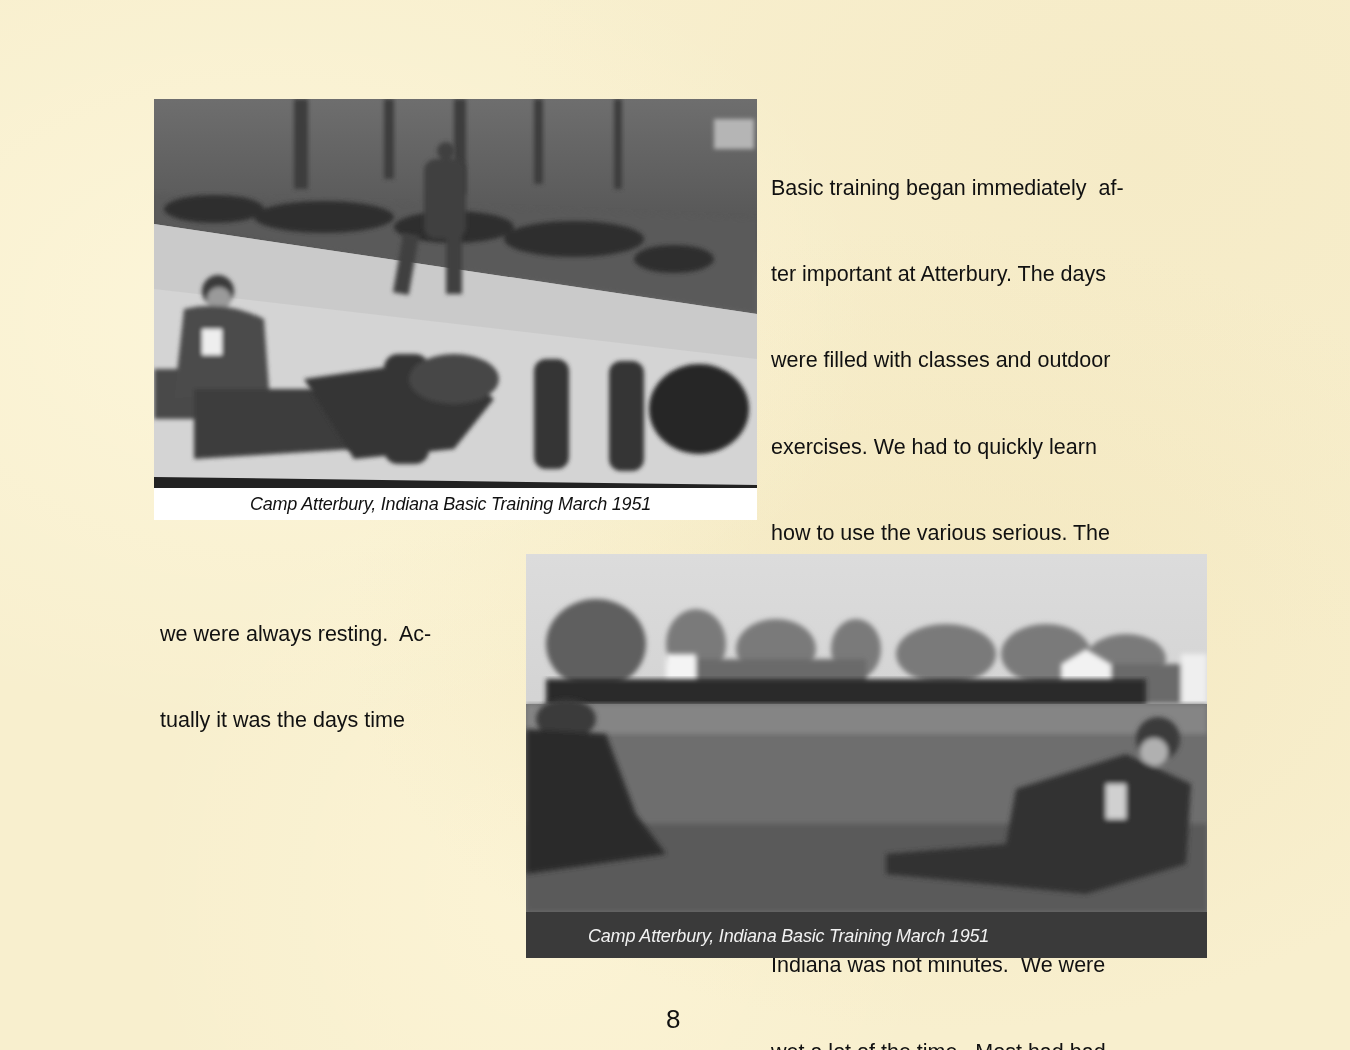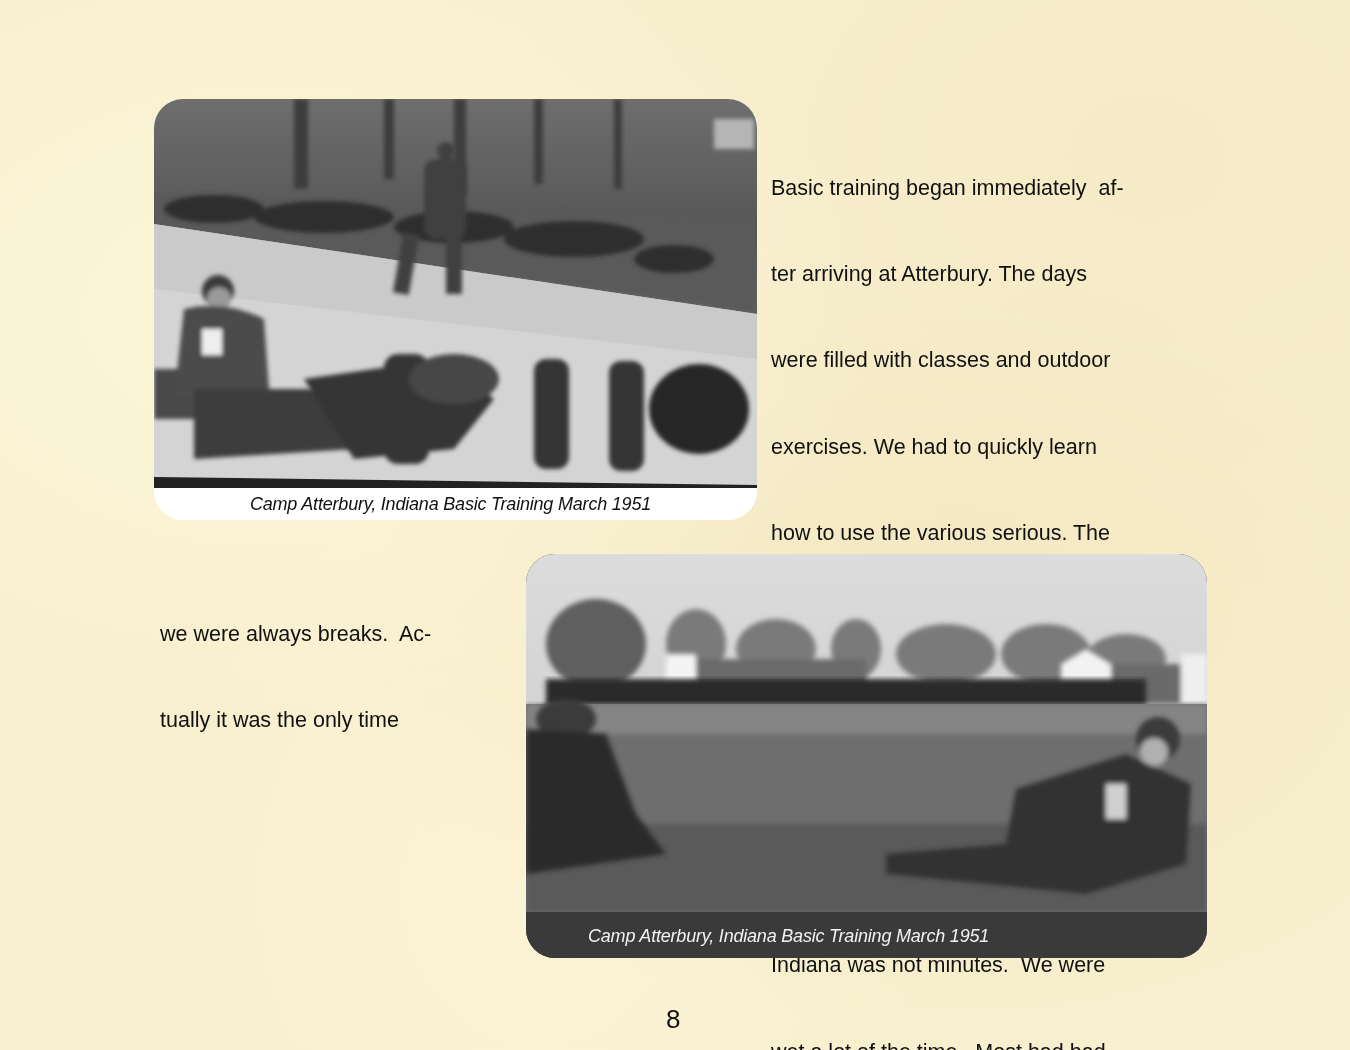--- a/index.html
+++ b/index.html
@@ -7,21 +7,21 @@
     width:1350px; height:1050px; position:relative; overflow:hidden;
     background-color:#f8efce;
     background-image:
       radial-gradient(ellipse at 20% 30%, rgba(255,250,225,0.6) 0%, rgba(255,250,225,0) 40%),
       radial-gradient(ellipse at 70% 60%, rgba(240,226,180,0.5) 0%, rgba(240,226,180,0) 45%),
       radial-gradient(ellipse at 40% 85%, rgba(255,248,220,0.5) 0%, rgba(255,248,220,0) 35%),
       radial-gradient(ellipse at 85% 15%, rgba(242,230,190,0.45) 0%, rgba(242,230,190,0) 40%);
     font-family:"Liberation Sans", sans-serif;
     color:#111;
   }
-  .photo { position:absolute; overflow:hidden;border-radius:29px; }
+  .photo { position:absolute; overflow:hidden; }
   .photo svg { display:block; }
   .caption-strip {
     position:absolute; left:0; right:0; bottom:0;
     font-family:"Liberation Sans", sans-serif; font-style:italic;
     font-size:18px; letter-spacing:-0.2px;
   }
   #photo1 { left:154px; top:99px; width:603px; height:421px; background:#fff; }
   #photo1 .caption-strip { height:32px; background:#fff; color:#111; text-align:center; line-height:32px; padding-right:10px; }
   #photo2 { left:526px; top:554px; width:681px; height:404px; background:#2f2f2f; }
   #photo2 .caption-strip { height:46px; background:#3a3a3a; color:#f2f2f2; line-height:48px; padding-left:62px; }
@@ -94,37 +94,37 @@
       <rect x="455" y="262" width="35" height="110" rx="12"></rect>
       <ellipse cx="545" cy="310" rx="50" ry="45" fill="#262626"></ellipse>
     </g>
     <path d="M0 378 L603 386 L603 389 L0 389 Z" fill="#222"></path>
   </svg>
   <div class="caption-strip">Camp Atterbury, Indiana  Basic Training March 1951</div>
 </div>
 
 <div class="para" id="para1">
   <div>Basic training began immediately  af-</div>
-  <div>ter arriving at Atterbury. The days</div>
+  <div>ter important at Atterbury. The days</div>
   <div>were filled with classes and outdoor</div>
   <div>exercises. We had to quickly learn</div>
   <div>how to use the various serious. The</div>
   <div>M1 rifle was the most important.  After</div>
   <div>50 minutes of serious training, the re-</div>
   <div>cruits took advantage of the 10 min-</div>
   <div>ute breaks. The February weather in</div>
   <div>Indiana was not minutes.  We were</div>
   <div>wet a lot of the time.  Most had bad</div>
   
   
 </div>
 
 <div class="para" id="para2">
-  <div>we were always breaks.  Ac-</div>
-  <div>tually it was the only time</div>
+  <div>we were always resting.  Ac-</div>
+  <div>tually it was the days time</div>
   
   
   
   
   
   
 </div>
 
 <div class="photo" id="photo2">
   <svg width="681" height="358" viewBox="0 0 681 358">

